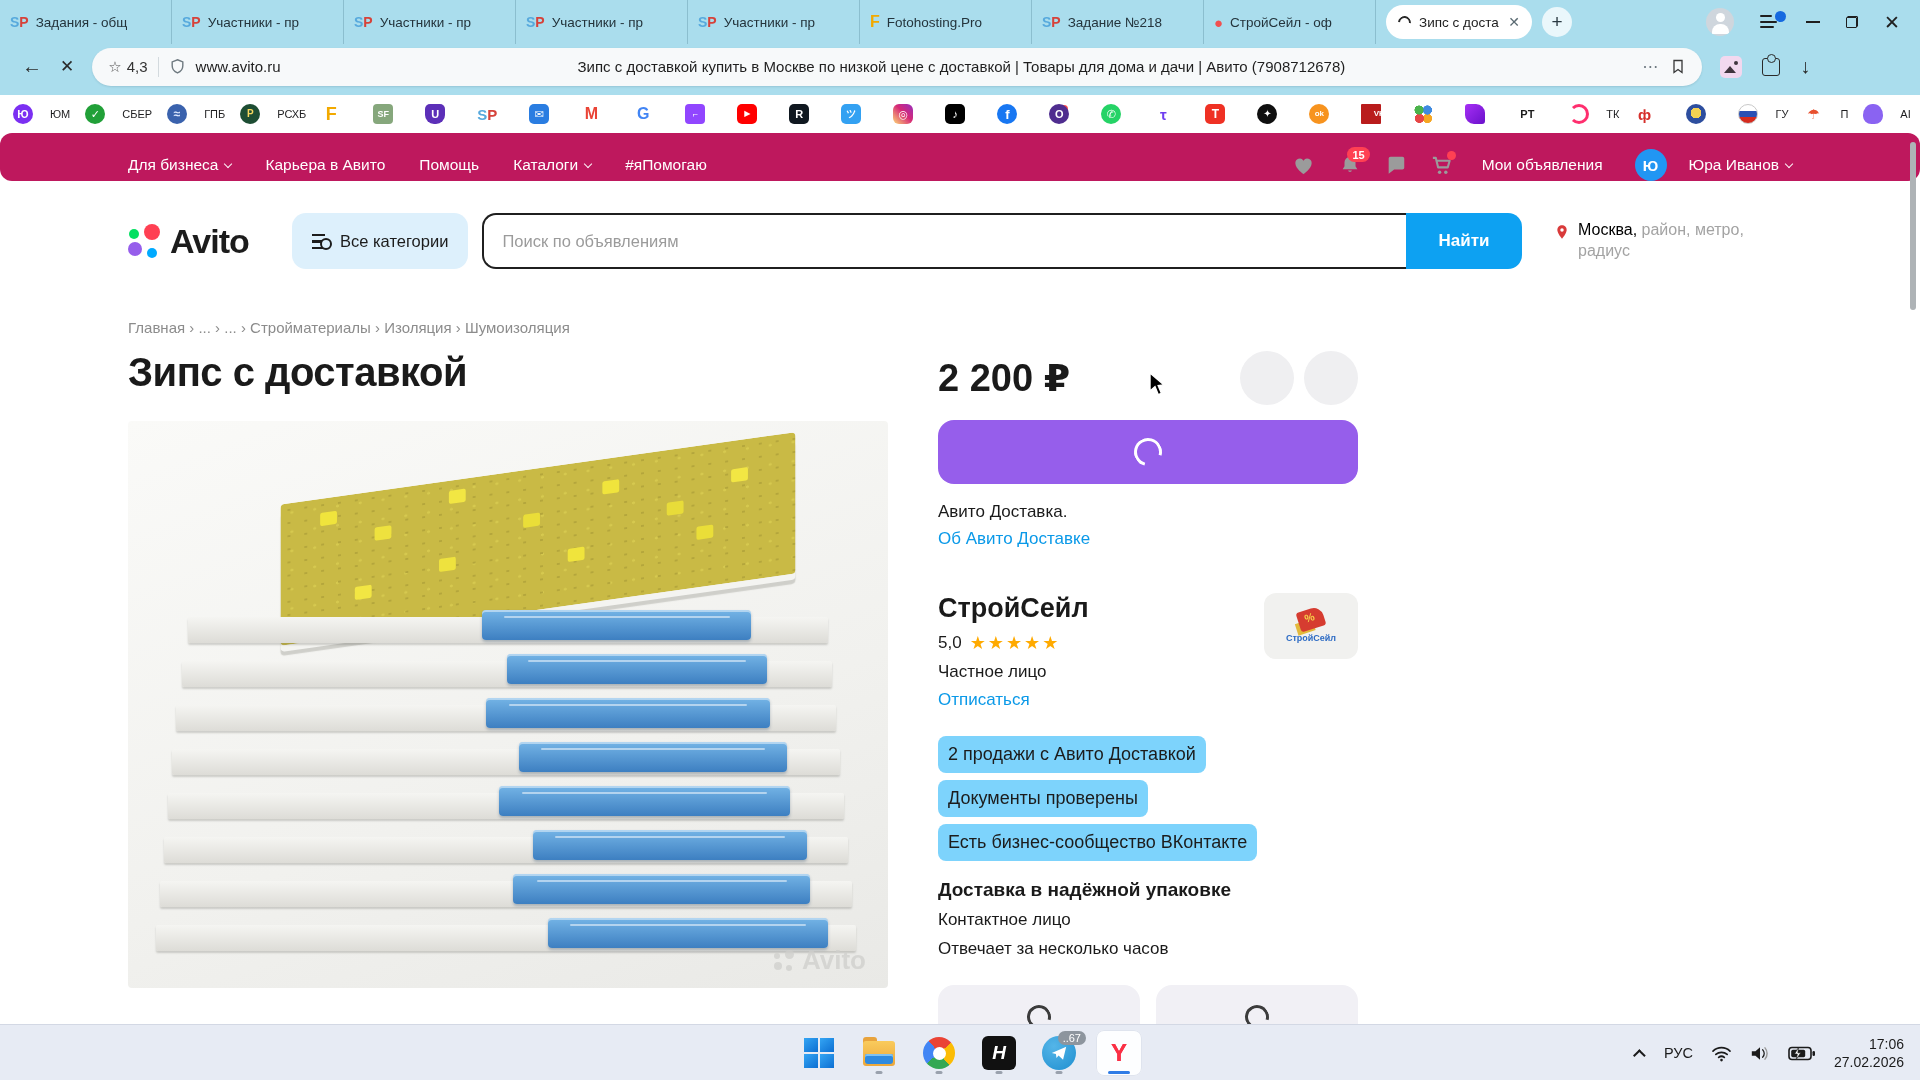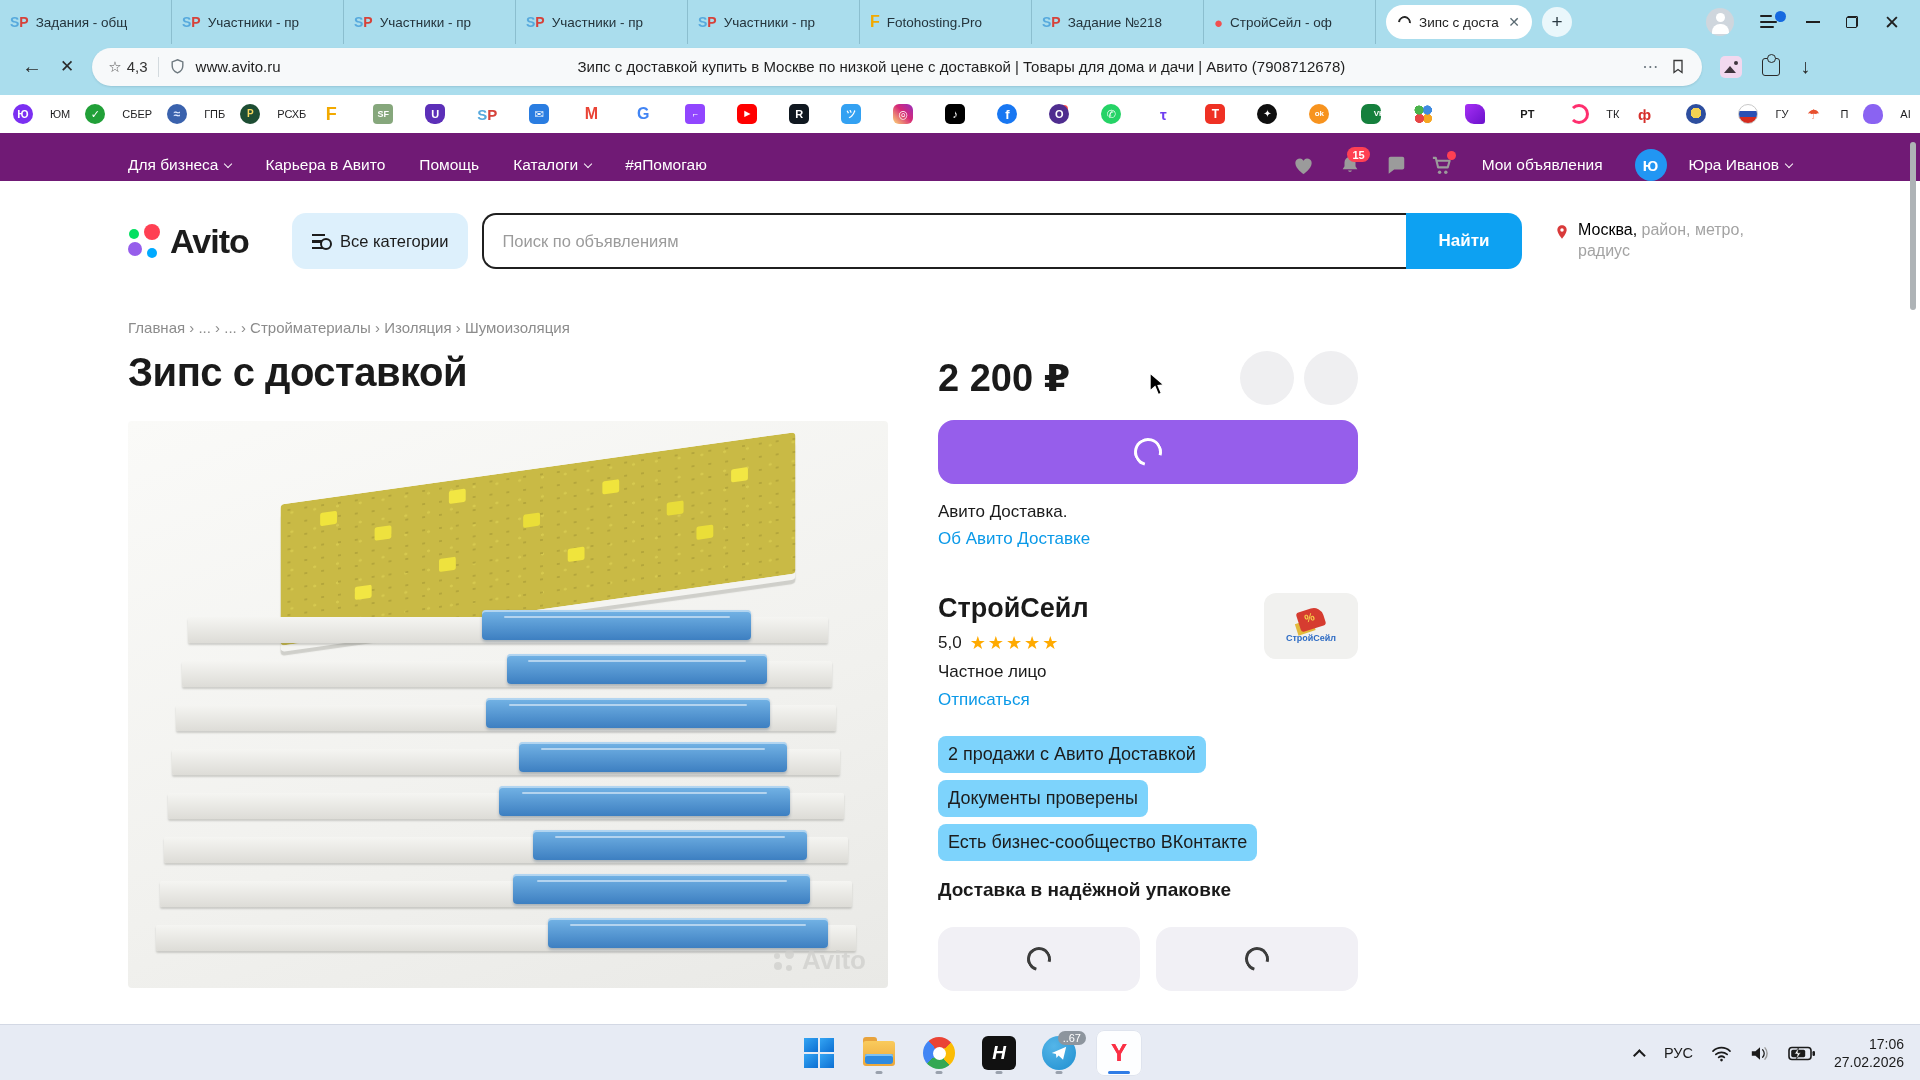--- a/index.html
+++ b/index.html
@@ -45,21 +45,21 @@
   .photo-ic::after { content:""; position:absolute; right:4px; top:5px; width:4px; height:4px; border-radius:50%; background:#40343e; }
   .puzzle-ic { width:18px; height:18px; border:1.8px solid #2a2a2a; border-radius:3px; position:relative; }
   .puzzle-ic::before { content:""; position:absolute; top:-5px; left:4px; width:7px; height:7px; border-radius:50%; border:1.8px solid #2a2a2a; background:#aadded; }
 
   .bookmarks { background:#fff; height:38px; display:flex; align-items:center; padding:0 10px; gap:9px; overflow:hidden; }
   .bm { display:flex; align-items:center; padding:2px 3px; flex:0 0 auto; }
   .bmi { width:20px; height:20px; display:flex; align-items:center; justify-content:center; line-height:1; }
   .bm-label { margin-left:17px; font-size:11px; color:#1d1d1f; }
 
   
-  .av-header { background:#701a75; height:48px; display:flex; align-items:center; padding:16px 128px 0 128px; color:#fff; }
+  .av-header { background:#be185d; height:48px; display:flex; align-items:center; padding:16px 128px 0 128px; color:#fff;border-radius:12px; }
   .av-links { display:flex; gap:34px; align-items:center; }
   .av-link { font-size:15.5px; color:#fff; display:flex; align-items:center; }
   .chev { width:6px; height:6px; border-right:1.8px solid #fff; border-bottom:1.8px solid #fff; transform:rotate(45deg); display:inline-block; margin-left:7px; margin-top:-3px; opacity:.95; }
   .av-right { margin-left:auto; display:flex; align-items:center; gap:22px; }
   .hicon { position:relative; width:24px; height:24px; display:flex; align-items:center; justify-content:center; }
   .hbadge { position:absolute; top:-6px; right:-8px; background:#ff4053; color:#fff; font-size:11px; font-weight:700; border-radius:9px; padding:1.5px 5px; }
   .hdot { position:absolute; top:-2px; right:-2px; width:9px; height:9px; border-radius:50%; background:#ff4053; }
   .my-ads { font-size:15.5px; margin-left:6px; }
   .u-avatar { width:32px; height:32px; border-radius:50%; background:#2196f3; color:#fff; font-weight:700; font-size:15px; display:flex; align-items:center; justify-content:center; margin-left:10px; }
   .u-name { font-size:15.5px; display:flex; align-items:center; }
@@ -469,21 +469,21 @@
 
     <span class="bm">
       <span class="bmi" style="background: rgb(247, 147, 30); border-radius: 50%;">
         <b style="color: rgb(255, 255, 255); font-size: 8px; font-weight: 800;">ok</b>
         <b></b>
       </span>
       <span class="bm-label"></span>
     </span>
 
     <span class="bm">
-      <span class="bmi" style="background: #15803d; border-radius: 7px; padding-left: 16px;">
+      <span class="bmi" style="background: #b91c1c; border-radius: 1px; padding-left: 16px;">
         <b style="color: rgb(255, 255, 255); font-size: 8px; font-weight: 900;">VK</b>
         <b></b>
       </span>
       <span class="bm-label"></span>
     </span>
 
     <span class="bm">
       <span class="bmi" style="background: radial-gradient(circle at 30% 30%, rgb(75, 179, 75) 22%, transparent 24%), radial-gradient(circle at 72% 30%, rgb(63, 138, 224) 22%, transparent 24%), radial-gradient(circle at 32% 72%, rgb(230, 70, 70) 22%, transparent 24%), radial-gradient(circle at 72% 72%, rgb(245, 166, 35) 22%, transparent 24%);">
         <b></b>
         <b></b>
@@ -735,20 +735,22 @@
     </div>
 
     <div class="badges">
 
     <span class="badge">2 продажи с Авито Доставкой</span>
         <span class="badge">Документы проверены</span>
         <span class="badge">Есть бизнес-сообщество ВКонтакте</span>
       </div>
 
     <div class="pack-title">Доставка в надёжной упаковке</div>
+    <div class="pack-line">Контактное лицо</div>
+    <div class="pack-line">Отвечает за несколько часов</div>
 
     <div class="ghost-btns">
       <button class="ghost-btn">
           <span class="spin-d"></span>
         </button>
       <button class="ghost-btn">
           <span class="spin-d"></span>
         </button>
     </div>
   </div>

